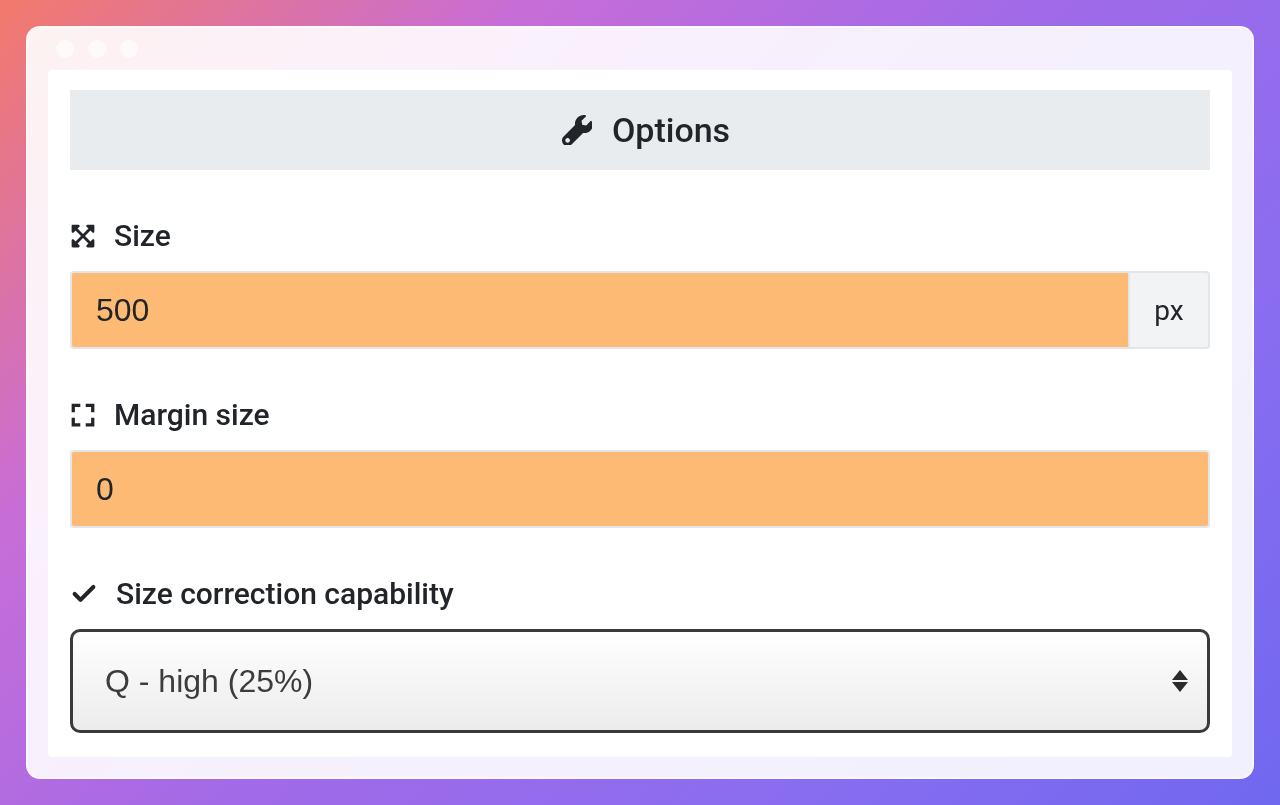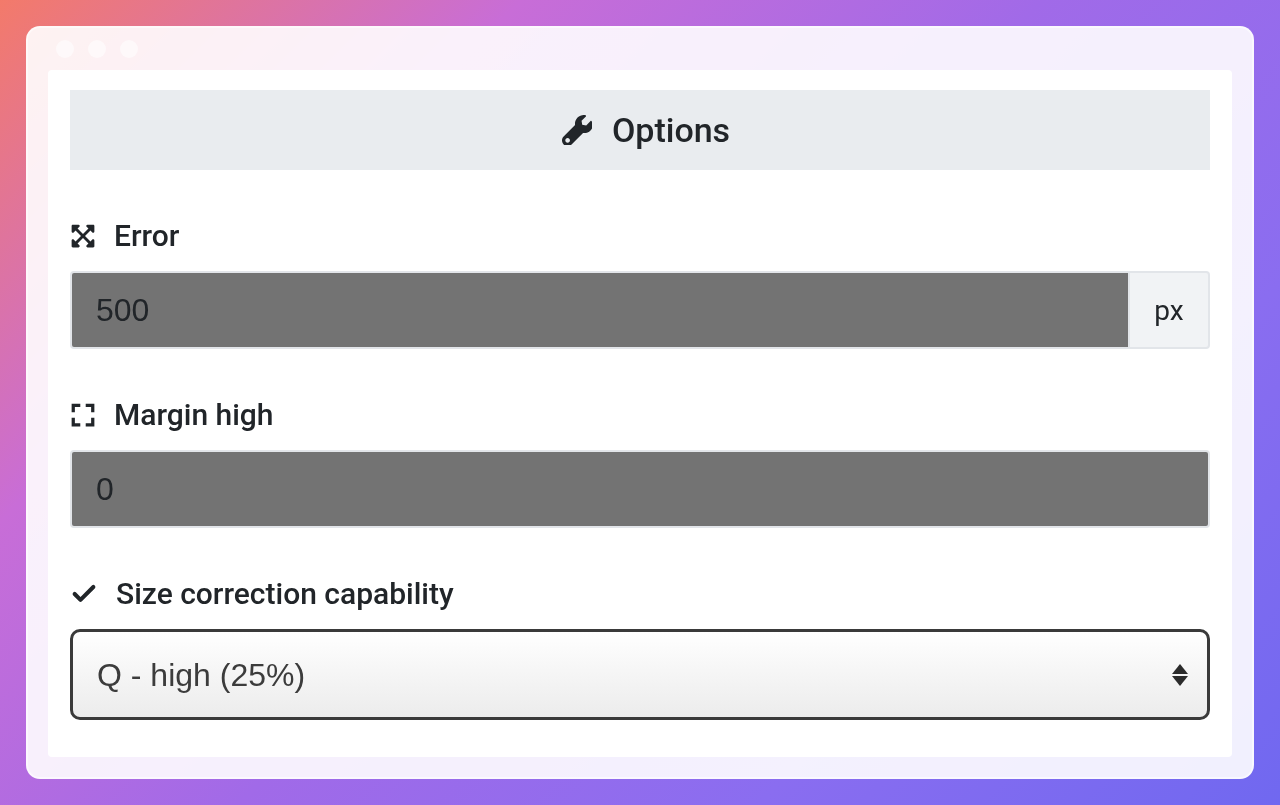--- a/index.html
+++ b/index.html
@@ -67,21 +67,21 @@
     .input-group {
       display: flex;
       width: 100%;
     }
     .num-input {
       flex: 1;
       height: 78px;
       font-size: 32px;
       padding: 0 24px;
       border: 2px solid #e2e5e9;
-      background: #737373;
+      background: #fdba74;
       color: #212529;
       border-radius: 4px;
       outline: none;
     }
     .input-addon {
       width: 80px;
       background: #f1f3f5;
       border: 2px solid #e2e5e9;
       border-left: none;
       display: flex; align-items: center; justify-content: center;
@@ -89,23 +89,23 @@
       color: #212529;
       border-radius: 0 4px 4px 0;
     }
     .input-group .num-input.with-addon { border-radius: 4px 0 0 4px; }
     .select-wrap {
       position: relative;
       width: 100%;
     }
     .select {
       width: 100%;
-      height: 91px;
+      height: 104px;
       font-size: 32px;
-      padding: 0 24px;
+      padding: 0 32px;
       color: #3c3c3c;
       border: 3px solid #3a3a3a;
       border-radius: 10px;
       background: linear-gradient(to bottom, #ffffff 0%, #f6f6f6 45%, #ececec 100%);
       -webkit-appearance: none;
       appearance: none;
       outline: none;
       cursor: pointer;
     }
     .select-caret {
@@ -143,39 +143,39 @@
       <span class="title">Options</span>
     </div>
 
     <div class="field">
       <div class="field-label">
         <span class="icon">
           <svg width="26" height="26" viewBox="0 0 448 512" fill="#212529">
               <path d="M448 344v112c0 13.3-10.7 24-24 24H312c-21.4 0-32.1-25.9-17-41l36.2-36.2L224 295.6 116.8 402.9 153 439c15.1 15.1 4.4 41-17 41H24c-13.3 0-24-10.7-24-24V344c0-21.4 25.9-32.1 41-17l36.2 36.2L184.4 256 77.2 148.8 41 185c-15.1 15.1-41 4.4-41-17V56c0-13.3 10.7-24 24-24h112c21.4 0 32.1 25.9 17 41l-36.2 36.2L224 216.4 331.2 109.1 295 73c-15.1-15.1-4.4-41 17-41h112c13.3 0 24 10.7 24 24v112c0 21.4-25.9 32.1-41 17l-36.2-36.2L263.6 256l107.3 107.2L407 327c15.1-15.1 41-4.4 41 17z"></path>
             </svg>
         </span>
-        <span>Error</span>
+        <span>Size</span>
       </div>
       <div class="input-group">
         <input type="number" class="num-input with-addon" value="500" style="">
         <div class="input-addon">px</div>
       </div>
     </div>
 
     <div class="field">
       <div class="field-label">
         <span class="icon">
           <svg width="26" height="26" viewBox="0 0 24 24" fill="none" stroke="#212529" stroke-width="3" stroke-linecap="square">
               <path d="M3 8V3h5"></path>
               <path d="M21 8V3h-5"></path>
               <path d="M3 16v5h5"></path>
               <path d="M21 16v5h-5"></path>
             </svg>
         </span>
-        <span>Margin high</span>
+        <span>Margin size</span>
       </div>
       <div class="input-group">
         <input type="number" class="num-input" value="0" style="">
       </div>
     </div>
 
     <div class="field">
       <div class="field-label">
         <span class="icon">
           <svg width="28" height="28" viewBox="0 0 24 24" fill="none" stroke="#212529" stroke-width="3.5" stroke-linecap="round" stroke-linejoin="round">

